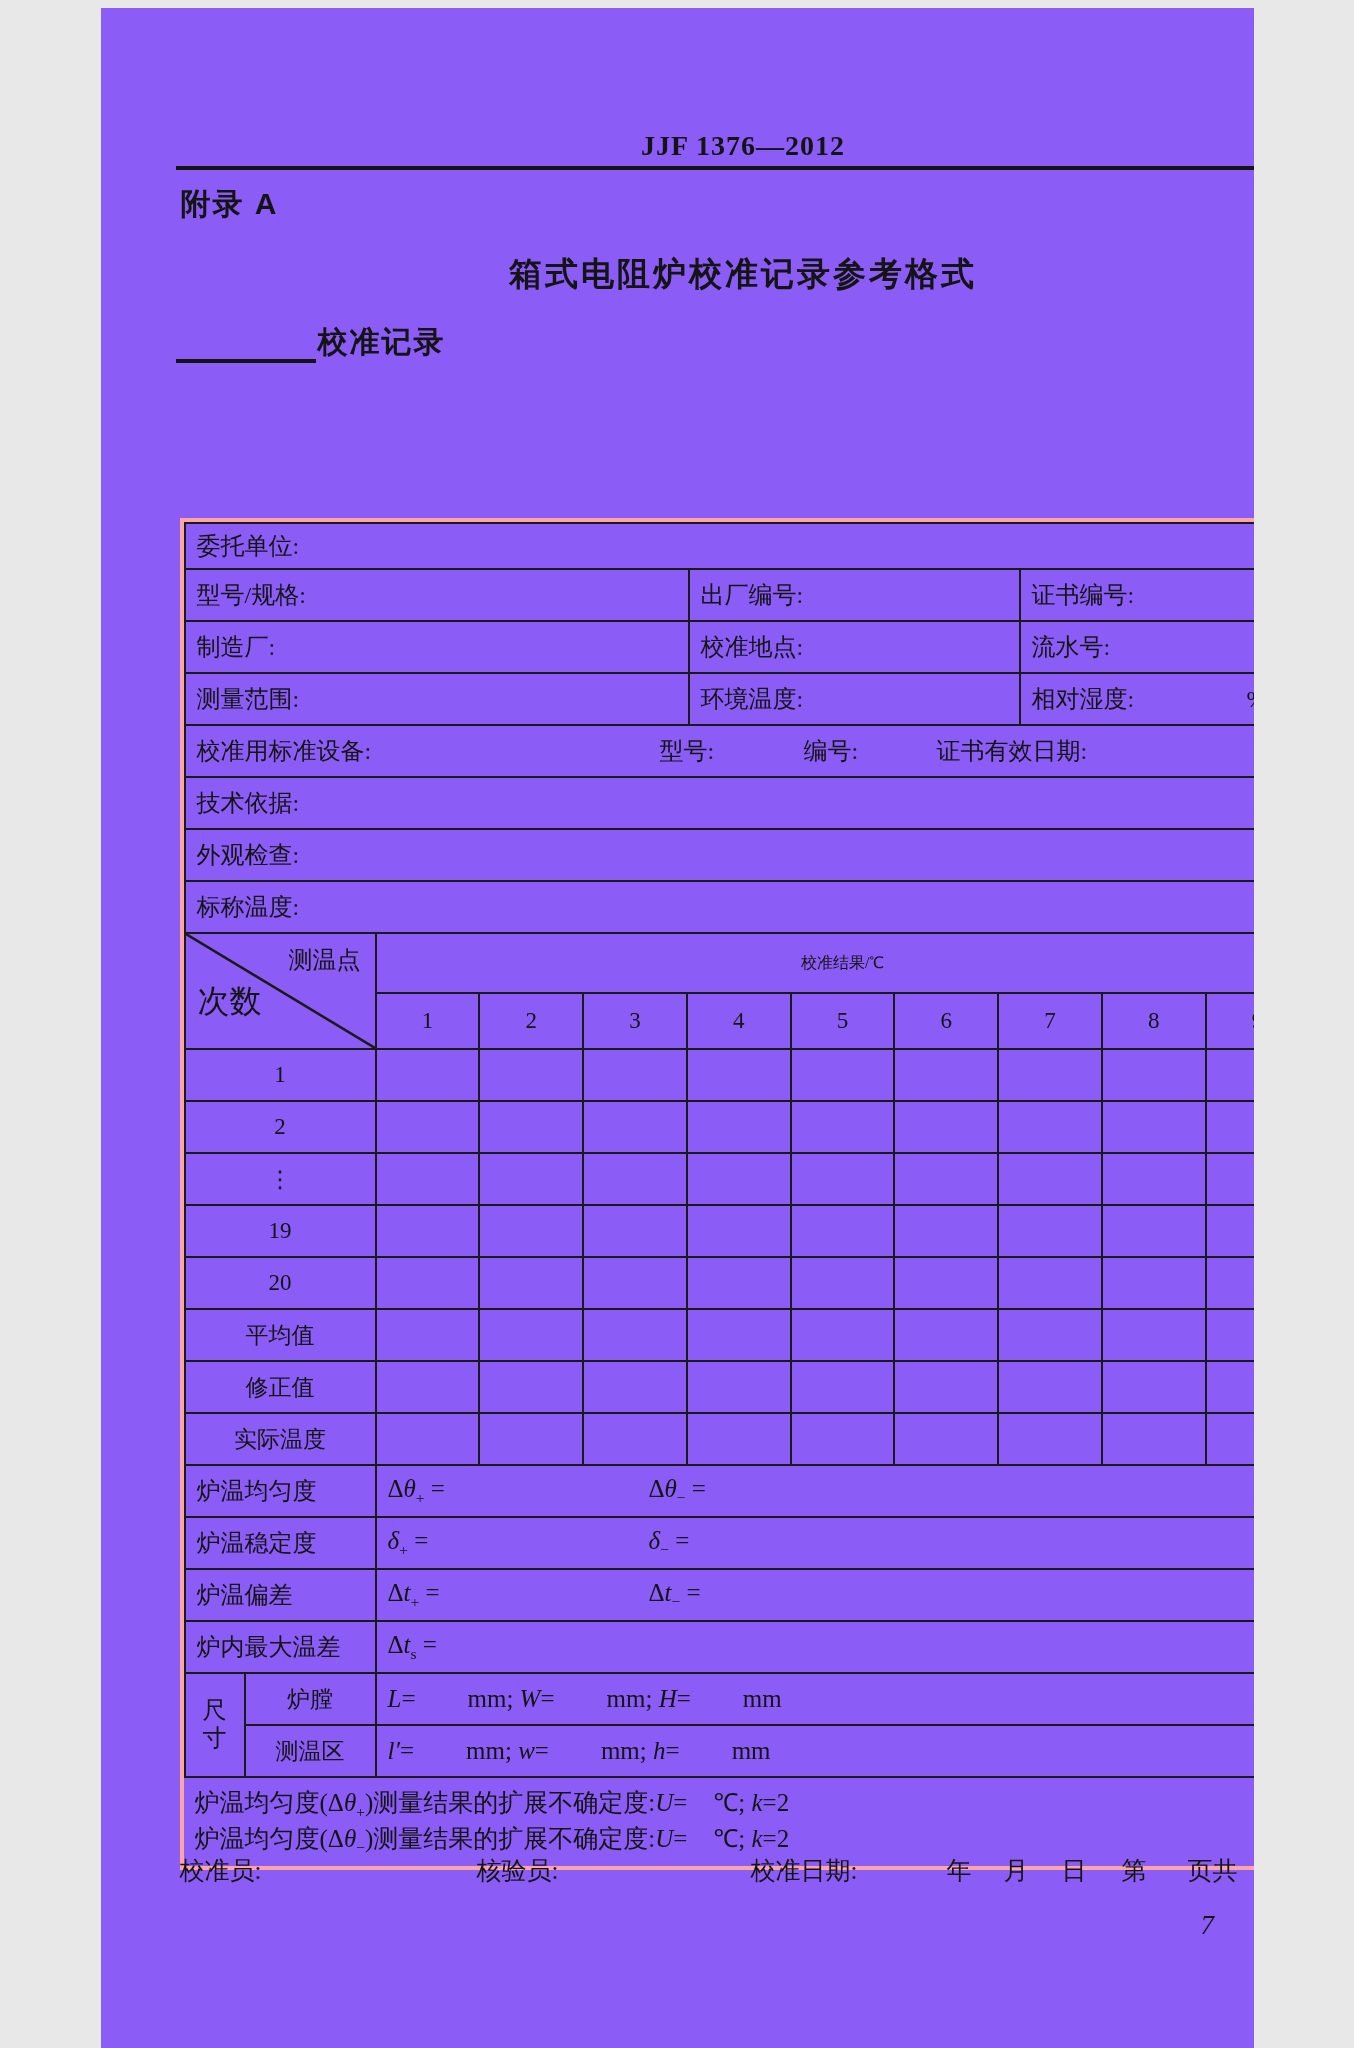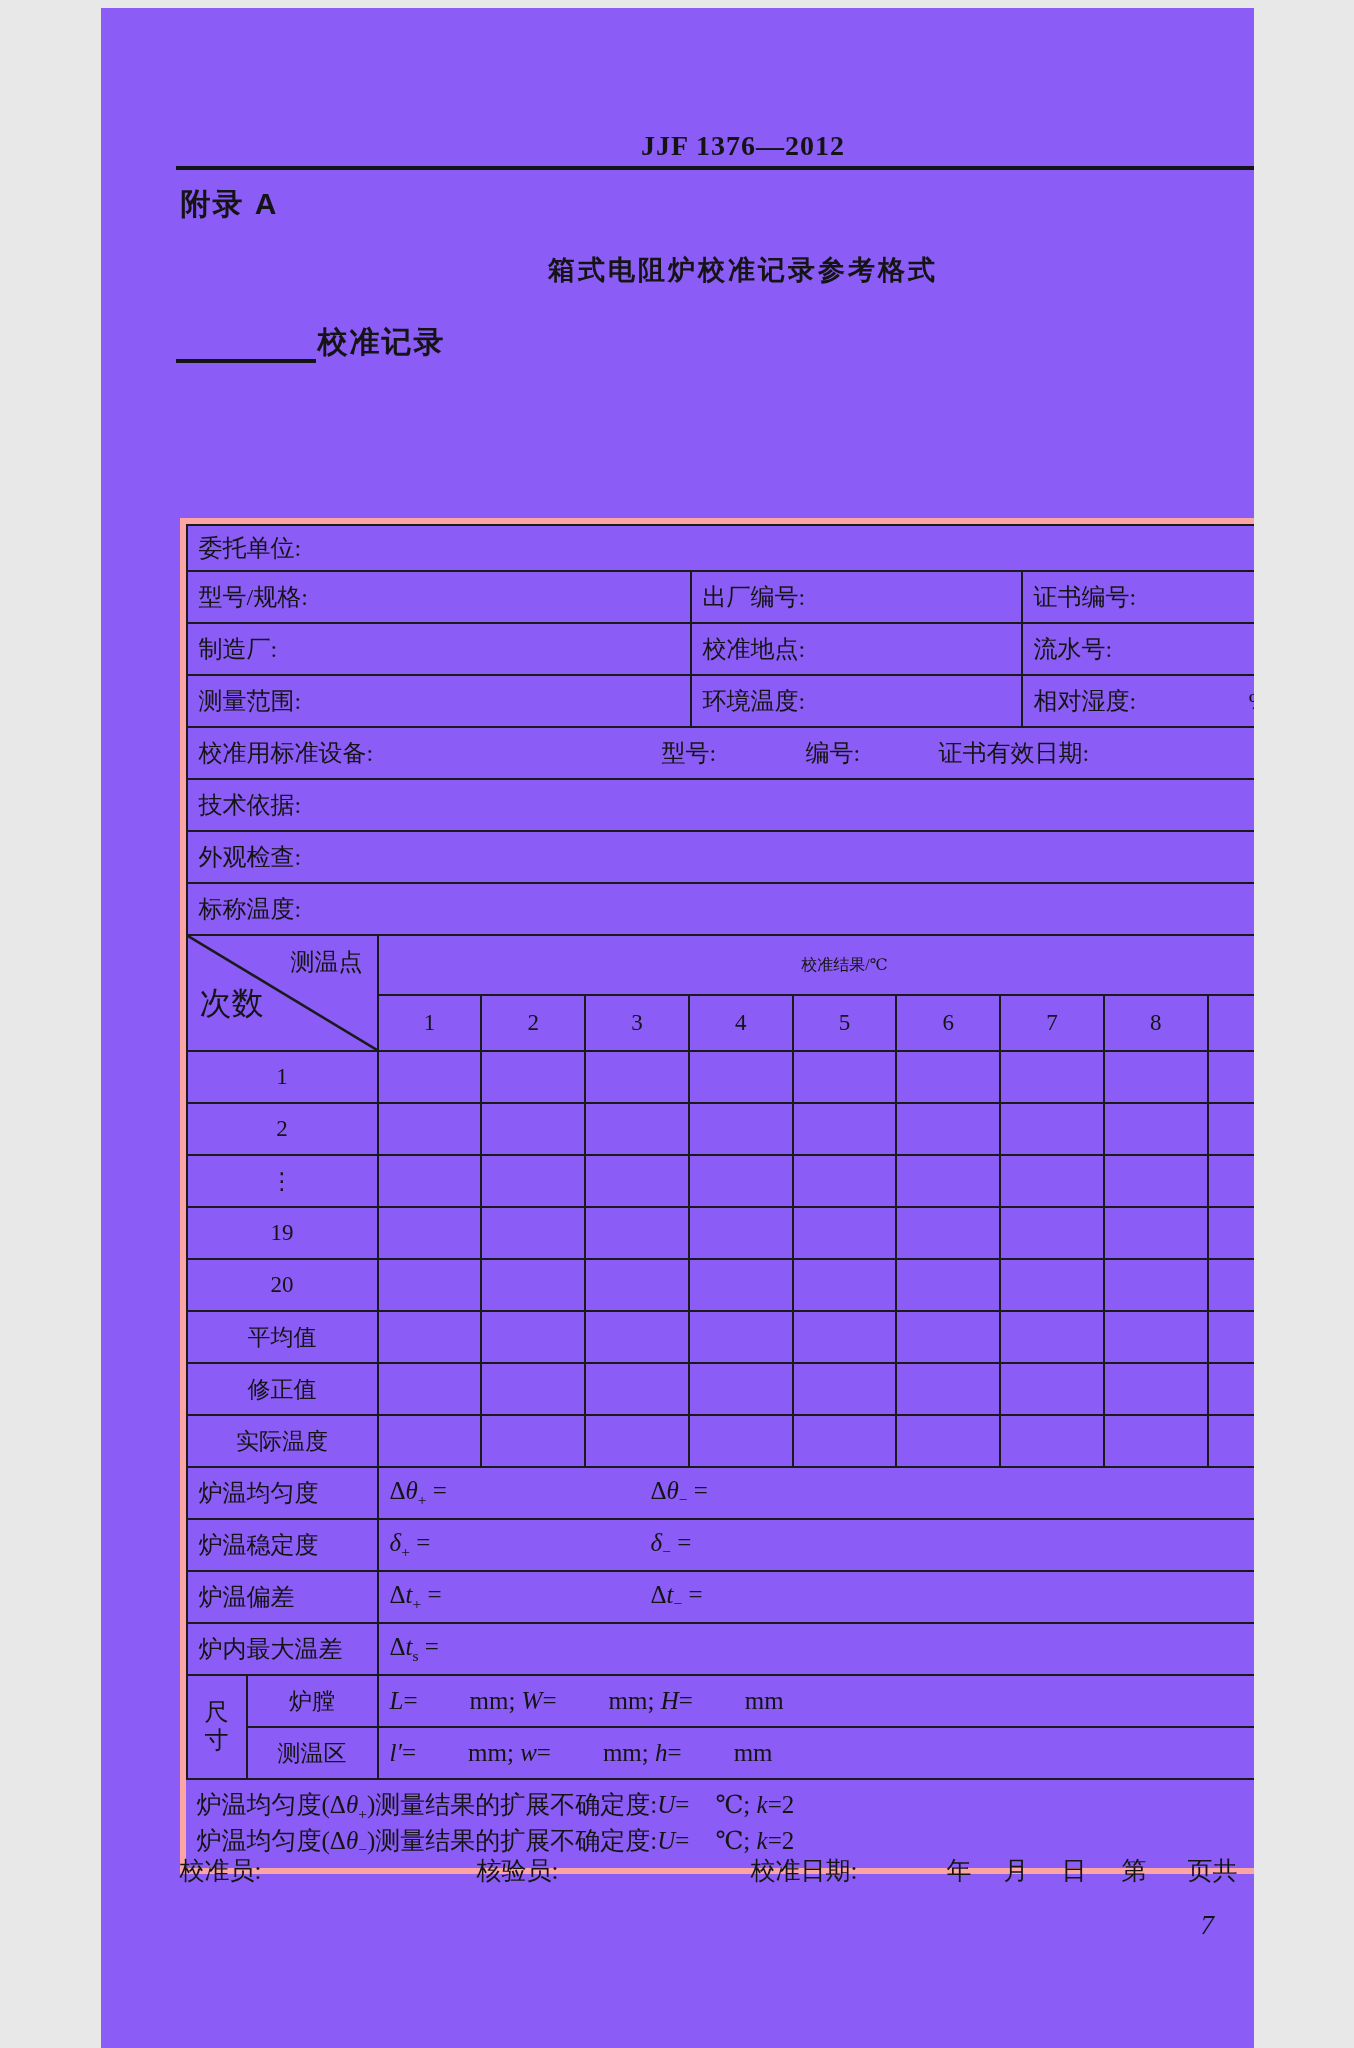--- a/index.html
+++ b/index.html
@@ -24,37 +24,38 @@
   }
   .appendix{
     position:absolute;left:80px;top:176px;
     font-family:"Liberation Sans","DejaVu Sans",sans-serif;
     font-weight:bold;font-size:30px;letter-spacing:2px;
   }
   .doc-title{
     position:absolute;left:75px;top:244px;width:1135px;
     text-align:center;
     font-family:"Liberation Sans","DejaVu Sans",sans-serif;
-    font-weight:bold;font-size:27px;letter-spacing:3px;
+    font-weight:bold;font-size:33px;letter-spacing:3px;
   }
   .subtitle{
     position:absolute;left:75px;top:314px;width:1135px;
     text-align:left;
     font-family:"Liberation Sans","DejaVu Sans",sans-serif;
     font-weight:bold;font-size:30px;letter-spacing:2px;
   }
   .subtitle .blank{
     display:inline-block;width:140px;height:32px;
     border-bottom:4px solid #141414;
     margin-right:2px;vertical-align:bottom;
   }
   
   .form{
     position:absolute;left:79px;top:510px;width:1127px;
-    border:6px solid #fca5a5;
+    border:4px solid #fca5a5;
+    font-family:Liberation Serif, serif;
   }
   table.tbl{
     width:100%;border-collapse:collapse;table-layout:fixed;
   }
   table.tbl + table.tbl, table.tbl + .unc-block{margin-top:-2px;}
   .tbl td{
     border:2px solid #1a1a1a;
     font-size:24px;
     padding:0 0 0 11px;
     vertical-align:middle;

